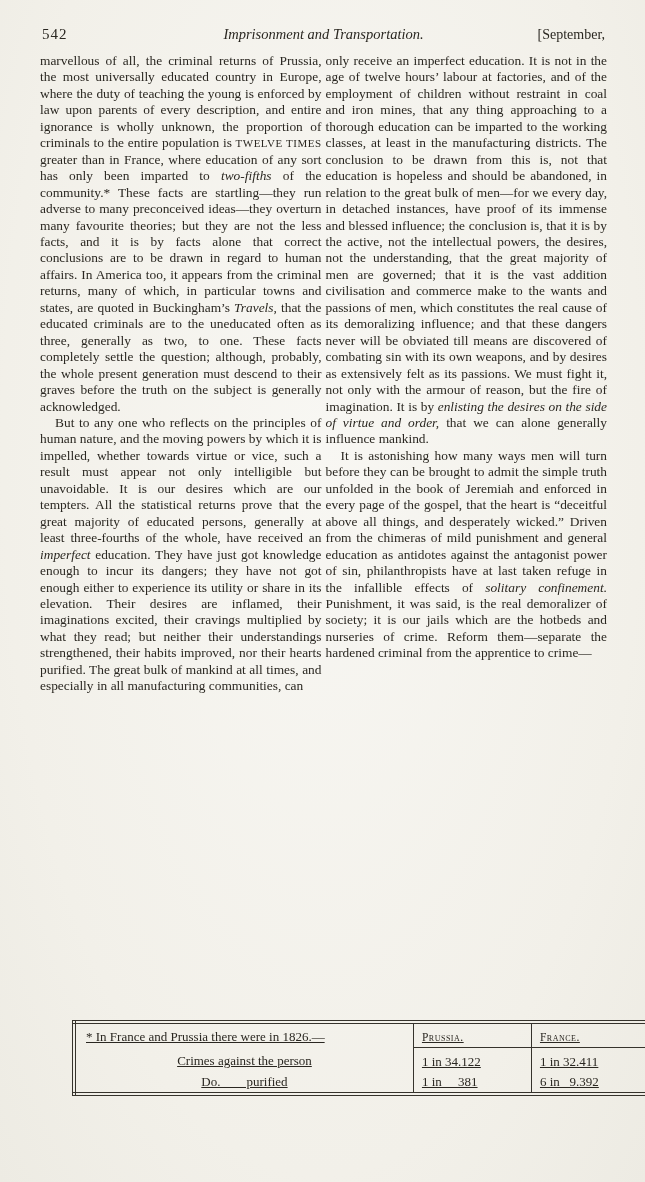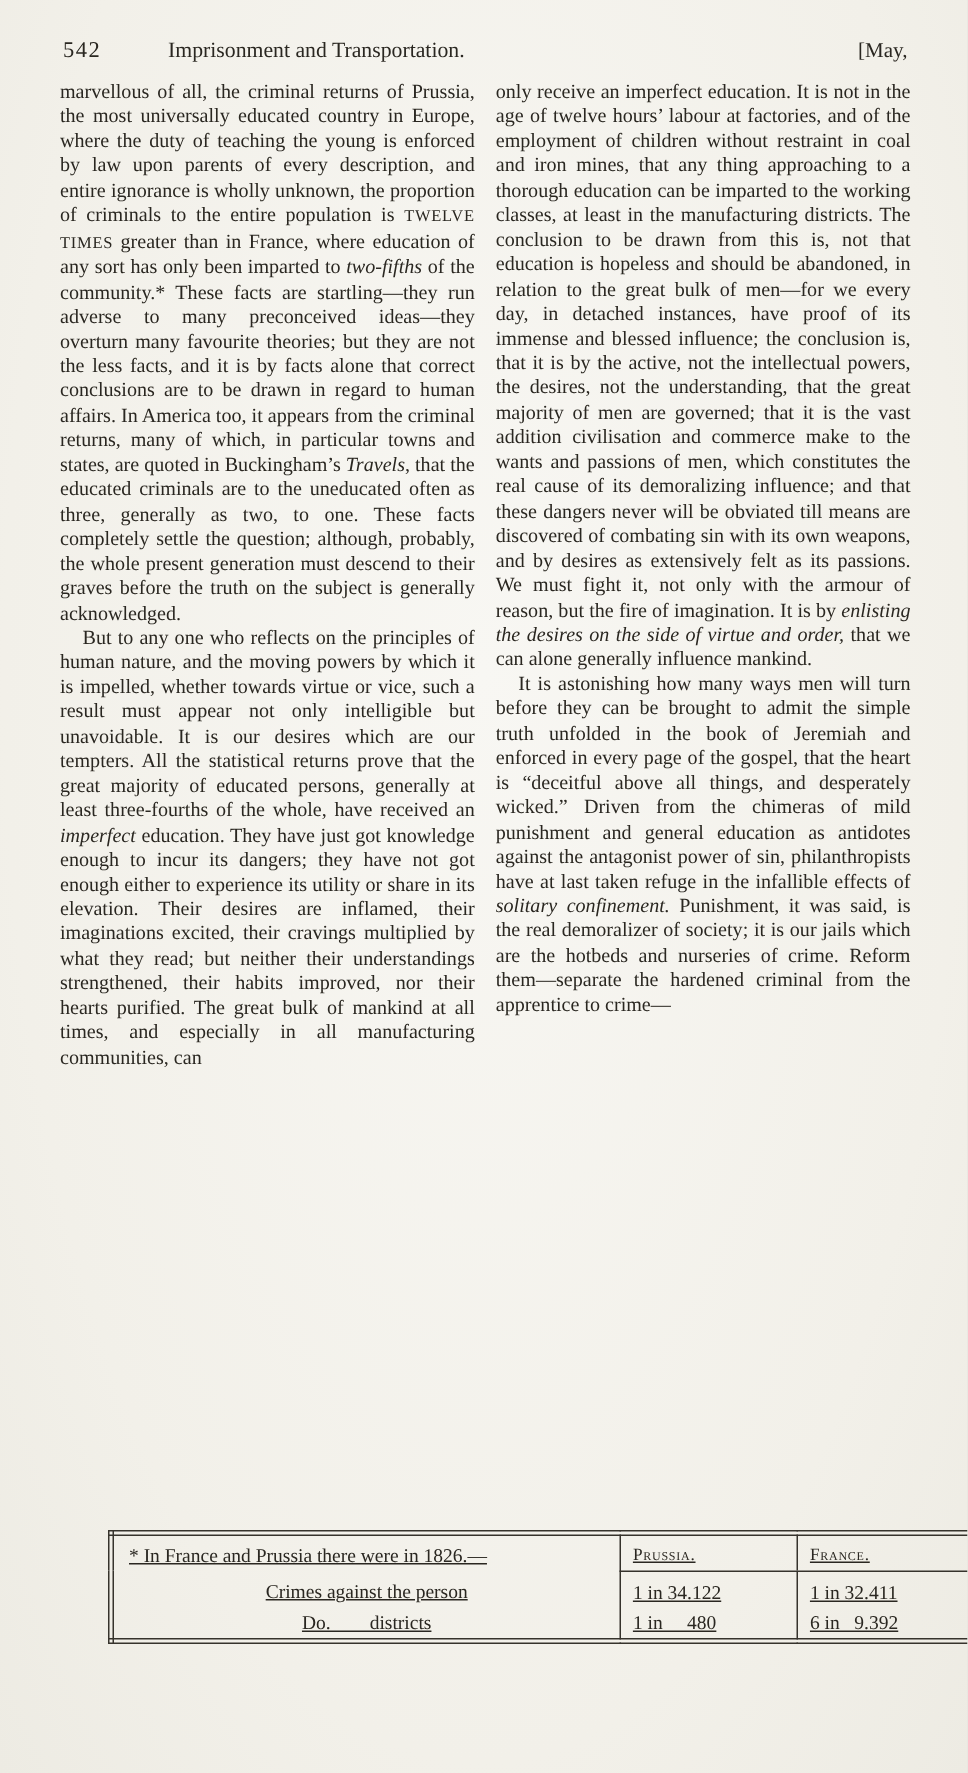--- a/index.html
+++ b/index.html
@@ -25,31 +25,33 @@
     align-items: baseline;
     margin: 0 2px 10px 2px;
   }
   .page-num {
     width: 70px;
     font-size: 15px;
     letter-spacing: 1px;
   }
   .running-title {
     flex: 1;
+    text-align: center;
+    font-style: italic;
     font-size: 14.5px;
   }
   .issue-date {
     width: 70px;
     text-align: right;
     font-size: 14px;
   }
   
   .columns {
     display: flex;
-    gap: 14px;
+    gap: 4px;
   }
   .col {
     flex: 1;
     min-width: 0;
   }
   .para {
     margin: 0;
     font-size: 13.4px;
     line-height: 16.45px;
     text-align: justify;
@@ -107,21 +109,21 @@
   .fn-table tr.last-data td { padding-bottom: 7px; }
 </style>
 </head>
 <body>
 
 <div class="page">
 
   <header class="page-header">
     <span class="page-num">542</span>
     <span class="running-title">Imprisonment and Transportation.</span>
-    <span class="issue-date">[May,</span>
+    <span class="issue-date">[September,</span>
   </header>
 
   <div class="columns">
     <div class="col">
       <p class="para no-indent"><span>marvellous of all, the criminal returns of Prussia, the most universally educated country in Europe, where the duty of teaching the young is enforced by law upon parents of every description, and entire ignorance is wholly unknown, the proportion of criminals to the entire population is </span><span class="run-sc">TWELVE TIMES</span><span> greater than in France, where education of any sort has only been imparted to </span><span class="run-i">two-fifths</span><span> of the community.*  These facts are startling—they run adverse to many preconceived ideas—they overturn many favourite theories; but they are not the less facts, and it is by facts alone that correct conclusions are to be drawn in regard to human affairs. In America too, it appears from the criminal returns, many of which, in particular towns and states, are quoted in Buckingham’s </span><span class="run-i">Travels</span><span>, that the educated criminals are to the uneducated often as three, generally as two, to one.  These facts completely settle the question; although, probably, the whole present generation must descend to their graves before the truth on the subject is generally acknowledged.</span></p>
       <p class="para indent"><span>But to any one who reflects on the principles of human nature, and the moving powers by which it is impelled, whether towards virtue or vice, such a result must appear not only intelligible but unavoidable.  It is our desires which are our tempters.  All the statistical returns prove that the great majority of educated persons, generally at least three-fourths of the whole, have received an </span><span class="run-i">imperfect</span><span> education. They have just got knowledge enough to incur its dangers; they have not got enough either to experience its utility or share in its elevation. Their desires are inflamed, their imaginations excited, their cravings multiplied by what they read; but neither their understandings strengthened, their habits improved, nor their hearts purified.  The great bulk of mankind at all times, and especially in all manufacturing communities, can</span></p>
     </div>
     <div class="col">
       <p class="para no-indent"><span>only receive an imperfect education. It is not in the age of twelve hours’ labour at factories, and of the employment of children without restraint in coal and iron mines, that any thing approaching to a thorough education can be imparted to the working classes, at least in the manufacturing districts.  The conclusion to be drawn from this is, not that education is hopeless and should be abandoned, in relation to the great bulk of men—for we every day, in detached instances, have proof of its immense and blessed influence; the conclusion is, that it is by the active, not the intellectual powers, the desires, not the understanding, that the great majority of men are governed; that it is the vast addition civilisation and commerce make to the wants and passions of men, which constitutes the real cause of its demoralizing influence; and that these dangers never will be obviated till means are discovered of combating sin with its own weapons, and by desires as extensively felt as its passions.  We must fight it, not only with the armour of reason, but the fire of imagination.  It is by </span><span class="run-i">enlisting the desires on the side of virtue and order,</span><span> that we can alone generally influence mankind.</span></p>
       <p class="para indent"><span>It is astonishing how many ways men will turn before they can be brought to admit the simple truth unfolded in the book of Jeremiah and enforced in every page of the gospel, that the heart is “deceitful above all things, and desperately wicked.”  Driven from the chimeras of mild punishment and general education as antidotes against the antagonist power of sin, philanthropists have at last taken refuge in the infallible effects of </span><span class="run-i">solitary confinement.</span><span>  Punishment, it was said, is the real demoralizer of society; it is our jails which are the hotbeds and nurseries of crime.  Reform them—separate the hardened criminal from the apprentice to crime—</span></p>
@@ -135,21 +137,21 @@
           <td class="caption">* In France and Prussia there were in 1826.—</td>
           <td class="colhead vline">Prussia.</td>
           <td class="colhead vline">France.</td>
         </tr>
         <tr class="first-data">
           <td class="rowlabel">Crimes against the person</td>
           <td class="val vline">1 in 34.122</td>
           <td class="val vline">1 in 32.411</td>
         </tr>
         <tr>
-          <td class="rowlabel">Do.        districts</td>
-          <td class="val vline">1 in     480</td>
+          <td class="rowlabel">Do.        purified</td>
+          <td class="val vline">1 in     381</td>
           <td class="val vline">6 in   9.392</td>
         </tr>
       </tbody>
     </table>
   </div>
 
 </div>
 
 </body></html>

